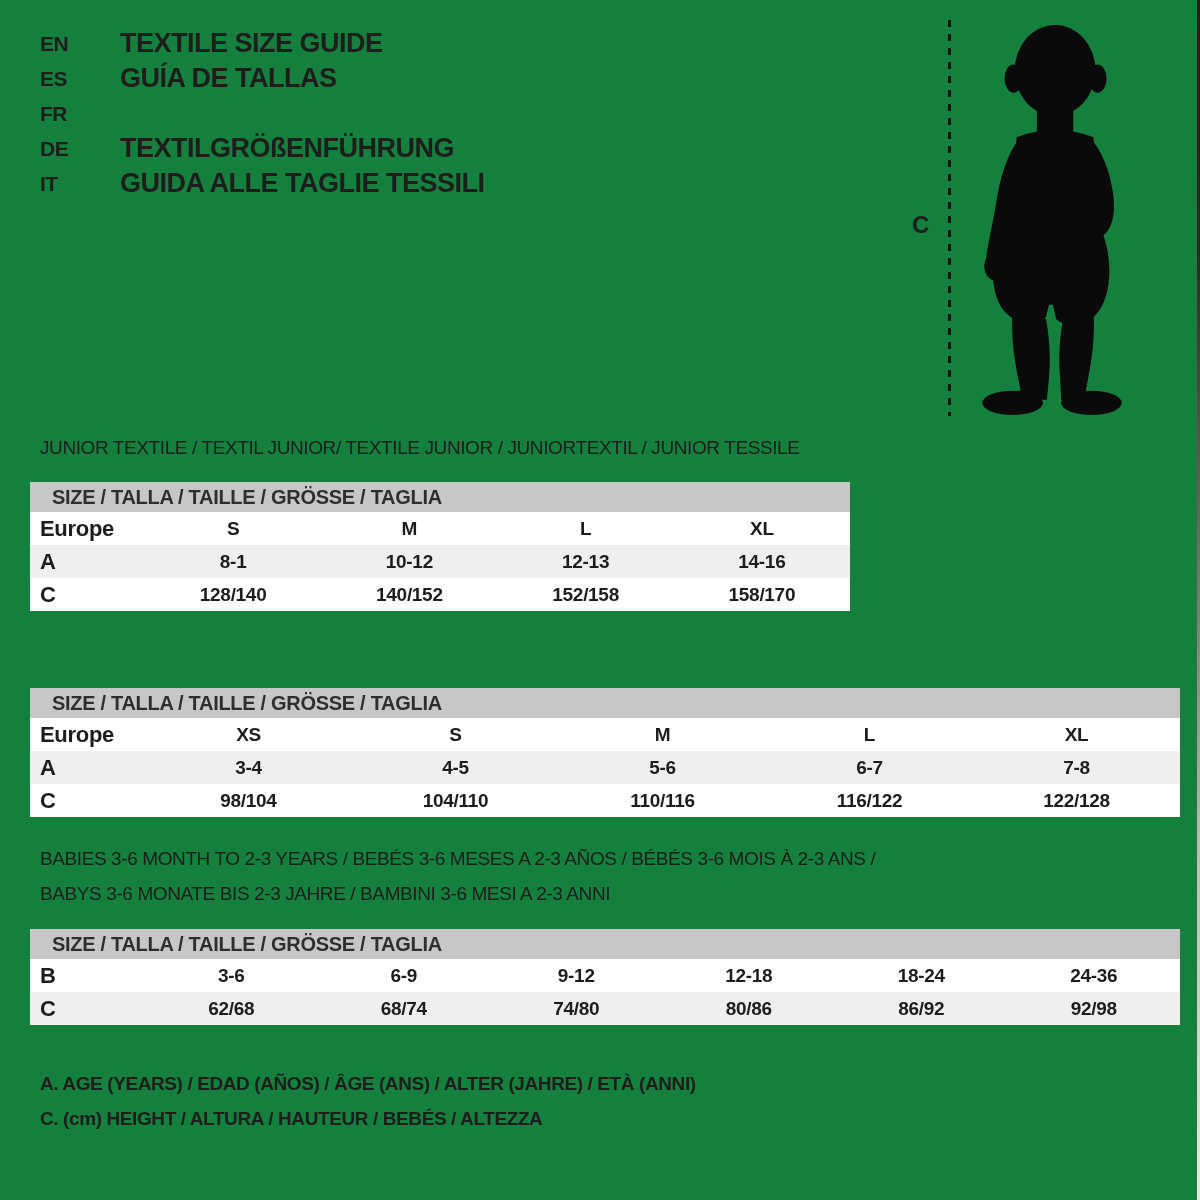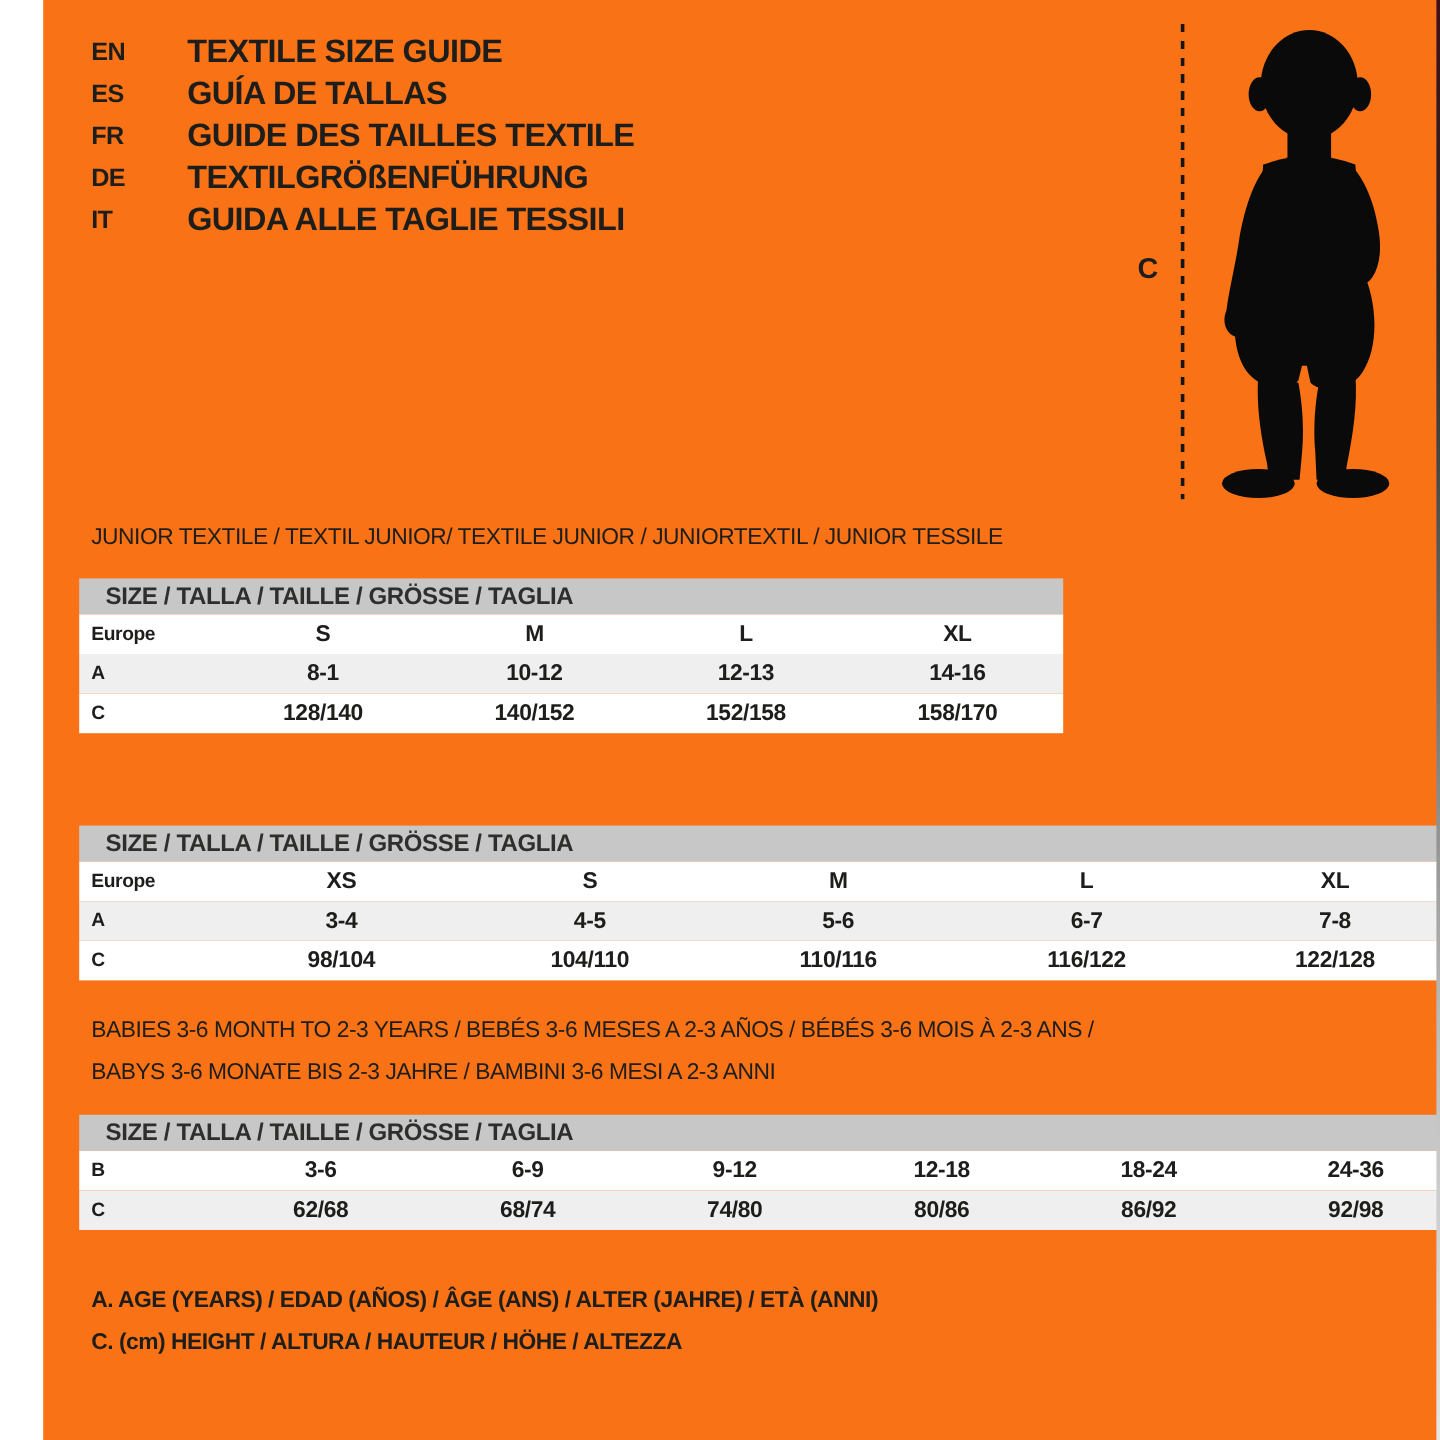--- a/index.html
+++ b/index.html
@@ -4,21 +4,21 @@
 <style>
   * { margin:0; padding:0; box-sizing:border-box; }
   html,body { width:1200px; height:1200px; }
   body {
     position:relative;
     background:#ffffff;
     font-family:"Liberation Sans", sans-serif;
     color:#1d1d1b;
     overflow:hidden;
   }
-  .page { position:absolute; inset:0; background:#f97316;margin-left:36px; }
+  .page { position:absolute; inset:0; background:#15803d; }
 
   
   .lang-block { position:absolute; left:40px; top:26px; }
   .lang-row { display:flex; height:35px; align-items:center; }
   .lang-code { width:80px; font-weight:bold; font-size:21px; letter-spacing:-0.5px; }
   .lang-name { font-weight:bold; font-size:27px; letter-spacing:-0.5px; white-space:nowrap; }
 
   
   .dashed-line {
     position:absolute; left:948px; top:20px; width:3px; height:396px;
@@ -39,21 +39,21 @@
   .tb-junior   { top:482px; width:820px; }
   .tb-children { top:688px; width:1150px; }
   .tb-babies   { top:929px; width:1150px; }
 
   .size-header {
     height:30px; line-height:30px; background:#c7c7c7; color:#2e2e2d;
     font-weight:bold; font-size:20px; letter-spacing:-0.3px; padding-left:22px;
   }
   .trow { display:flex; height:33px; align-items:center; background:#ffffff; }
   .trow.shaded { background:#efefef; }
-  .tlabel { width:115px; padding-left:10px; font-weight:bold; font-size:16px; letter-spacing:-0.3px; }
+  .tlabel { width:115px; padding-left:10px; font-weight:bold; font-size:22px; letter-spacing:-0.3px; }
   .tcell  { flex:1; text-align:center; font-weight:bold; font-size:19px; letter-spacing:-0.3px; }
 
   
   .legend { position:absolute; left:40px; top:1066px; }
   .legend-line { height:35px; line-height:35px; font-weight:bold; font-size:19px;
                  letter-spacing:-0.4px; white-space:nowrap; }
 
   
   .edge-artifact {
     position:absolute; right:0; top:0; width:3px; height:100%;
@@ -69,21 +69,20 @@
       <div class="lang-row">
         <span class="lang-code">EN</span>
         <span class="lang-name">TEXTILE SIZE GUIDE</span>
       </div>
       <div class="lang-row">
         <span class="lang-code">ES</span>
         <span class="lang-name">GUÍA DE TALLAS</span>
       </div>
       <div class="lang-row">
         <span class="lang-code">FR</span>
-        <span class="lang-name">GUIDE DES TAILLES TEXTILE</span>
       </div>
       <div class="lang-row">
         <span class="lang-code">DE</span>
         <span class="lang-name">TEXTILGRÖßENFÜHRUNG</span>
       </div>
       <div class="lang-row">
         <span class="lang-code">IT</span>
         <span class="lang-name">GUIDA ALLE TAGLIE TESSILI</span>
       </div>
     </div>
@@ -186,17 +185,17 @@
         <span class="tcell">68/74</span>
         <span class="tcell">74/80</span>
         <span class="tcell">80/86</span>
         <span class="tcell">86/92</span>
         <span class="tcell">92/98</span>
       </div>
     </div>
 
   <div class="legend">
       <div class="legend-line">A. AGE (YEARS) / EDAD (AÑOS) / ÂGE (ANS) / ALTER (JAHRE) / ETÀ (ANNI)</div>
-      <div class="legend-line">C. (cm) HEIGHT / ALTURA / HAUTEUR / HÖHE / ALTEZZA</div>
+      <div class="legend-line">C. (cm) HEIGHT / ALTURA / HAUTEUR / BEBÉS / ALTEZZA</div>
     </div>
 
   <div class="edge-artifact"></div>
 </div>
 
 </body></html>

